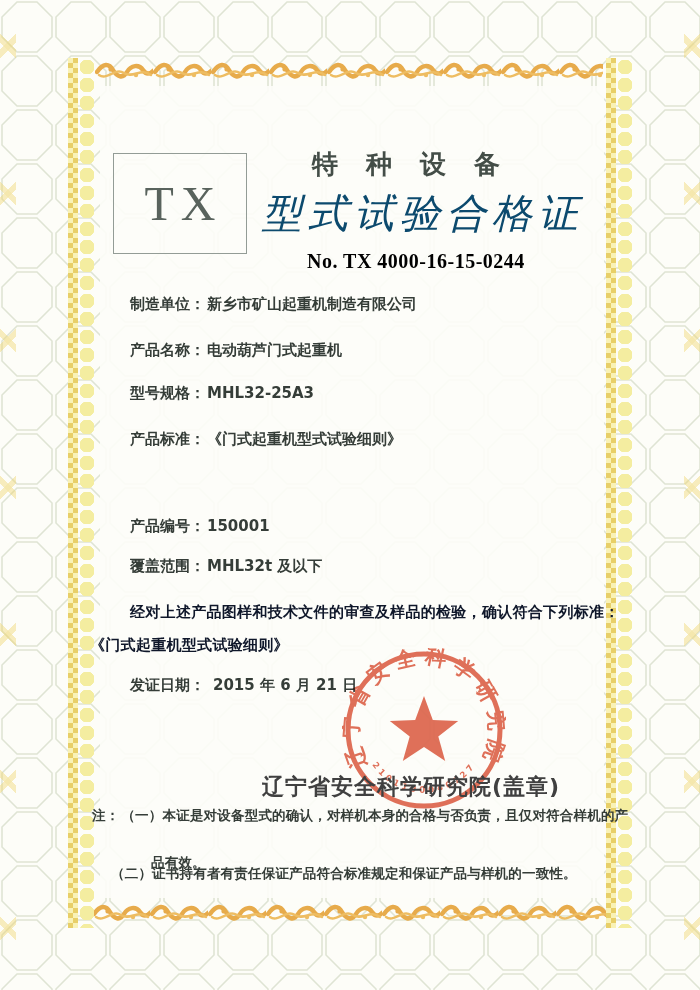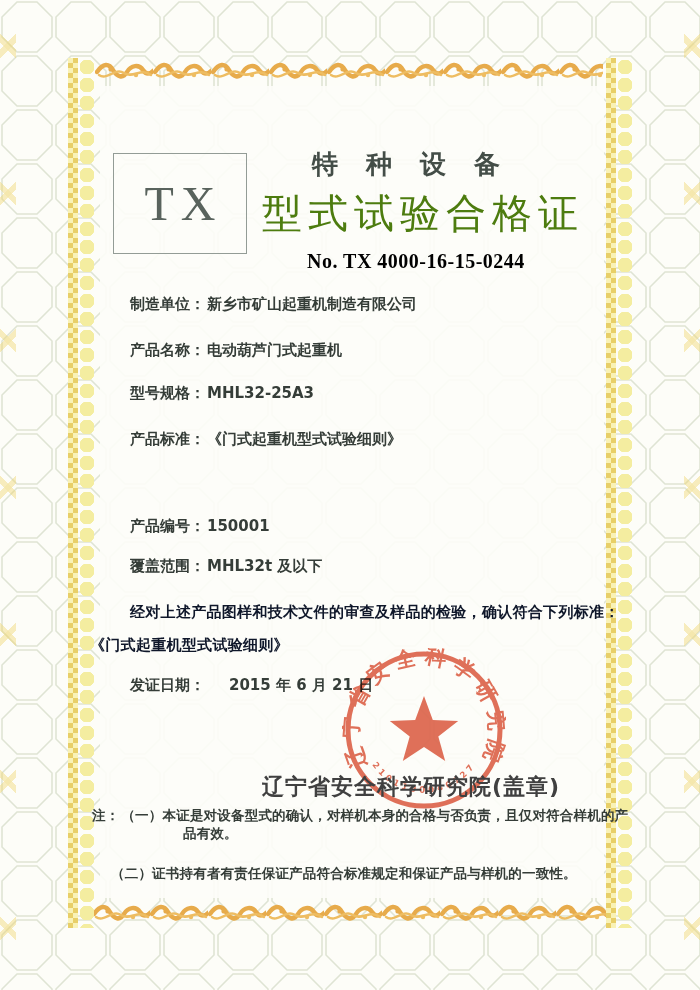--- a/index.html
+++ b/index.html
@@ -53,21 +53,21 @@
   }
 
   .title1{
     position:absolute;left:312px;top:139px;z-index:2;white-space:nowrap;
     font-family:"DejaVu Serif",serif;font-weight:600;
     font-size:26px;letter-spacing:28px;color:#434d47;margin-top:8px;
   }
   .title2{
     position:absolute;left:262px;top:186px;z-index:2;white-space:nowrap;
     font-family:"DejaVu Serif",serif;font-weight:500;
-    font-size:40px;letter-spacing:6px;color:#4d7c0f;
+    font-size:40px;letter-spacing:6px;color:#0c4a6e;font-style:italic;
   }
   .certno{
     position:absolute;left:307px;top:250px;z-index:2;white-space:nowrap;
     font-family:"Liberation Serif",serif;font-weight:700;
     font-size:20px;letter-spacing:.5px;color:#000000;
   }
 
   .field{
     position:absolute;left:130px;z-index:2;white-space:nowrap;
     font-size:15px;font-weight:700;color:#353d38;
@@ -78,21 +78,21 @@
     position:absolute;z-index:2;white-space:nowrap;
     font-size:15px;font-weight:700;color:#0f172a;letter-spacing:.3px;
   }
   .stmt1{left:130px;top:603px;}
   .stmt2{left:90px;top:636px;}
 
   .date-row{
     position:absolute;left:130px;top:676px;z-index:2;white-space:nowrap;
     font-size:15px;font-weight:700;color:#353d38;
   }
-  .date-row .flabel{margin-right:24px;}
+  .date-row .flabel{margin-right:8px;}
 
   svg.stamp{
     position:absolute;left:342px;top:648px;z-index:3;
     opacity:.86;mix-blend-mode:multiply;
   }
   svg.stamp text{
     font-family:"DejaVu Sans",sans-serif;font-weight:700;fill:#dc5a40;
   }
   svg.stamp .ring{font-size:21px;letter-spacing:7px;}
   svg.stamp .serial{font-size:8.5px;letter-spacing:3.5px;}
@@ -100,21 +100,21 @@
   .issuer{
     position:absolute;left:262px;top:772px;z-index:4;white-space:nowrap;
     font-size:22px;font-weight:700;letter-spacing:1px;color:#404040;
   }
 
   .note{
     position:absolute;z-index:2;white-space:nowrap;
     font-size:13.5px;font-weight:700;color:#353d38;letter-spacing:.2px;
   }
   .note-1{left:92px;top:807px;}
-  .note-2{left:151px;top:825px;margin-left:32px;}
+  .note-2{left:151px;top:854px;}
   .note-3{left:111px;top:865px;}
   .note .nprefix{margin-right:2px;}
 </style>
 </head>
 <body>
 
 <div class="page">
 
   <svg class="lattice" width="700" height="990">
     <defs>

